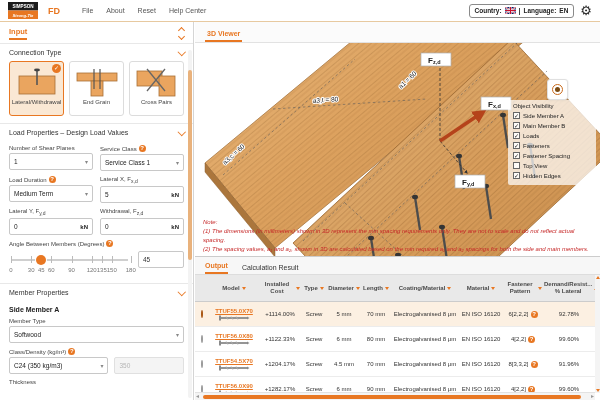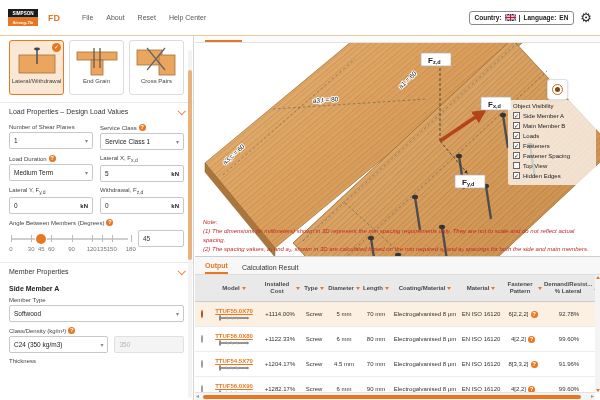--- a/index.html
+++ b/index.html
@@ -1,19 +1,19 @@
 <!DOCTYPE html>
 <html><head>
 <meta charset="utf-8">
 <style>
   html,body{margin:0;padding:0;background:#e9e9e9}
   .app{position:relative;width:600px;height:400px;background:#fff;overflow:hidden;
        font-family:"Liberation Sans",sans-serif;color:#333;font-size:7px}
   
-  .topbar{position:absolute;top:0;left:0;right:0;height:36px;display:flex;align-items:center;
+  .topbar{position:absolute;top:0;left:0;right:0;height:22px;display:flex;align-items:center;
           gap:10px;padding:0 8px;background:#fff;border-bottom:1px solid #e7c9a0;box-sizing:border-box;z-index:5}
   .appname{color:#E87722;font-weight:bold;font-size:9px}
   .menu{display:flex;gap:13px;margin-left:12px}
   .menu span{font-size:7px;color:#555;cursor:pointer}
   .tb-right{margin-left:auto;display:flex;align-items:center;gap:6px}
   .country{display:flex;align-items:center;gap:3px;border:1px solid #8a8a8a;border-radius:3px;
            padding:2px 5px;font-size:6.5px;font-weight:bold;color:#222}
   .gear{font-size:13px;color:#2b2b2b;line-height:1}
   
   .left{position:absolute;top:22px;left:0;width:194px;bottom:0;background:#fff;
@@ -144,20 +144,27 @@
         </span>
         <span>|</span>
         <span>Language:</span>
         <span>EN</span>
       </div>
       <span class="gear">⚙</span>
     </div>
   </header>
 
   <aside class="left">
+    <div class="input-head">
+      <span class="input-title">Input</span>
+      <span class="chevcol">
+          <span class="chev up"></span>
+          <span class="chev dn"></span>
+        </span>
+    </div>
 
     <div class="section-h">
       <span>Connection Type</span>
       <span class="carr"></span>
     </div>
     <div class="cards">
       <div class="card sel">
         <span class="badge">✓</span>
         <svg width="46" height="30" viewBox="0 0 46 30">
           <rect x="5" y="9" width="36" height="18" fill="#eaa55f" stroke="#a96f35" stroke-width="0.8"></rect>

